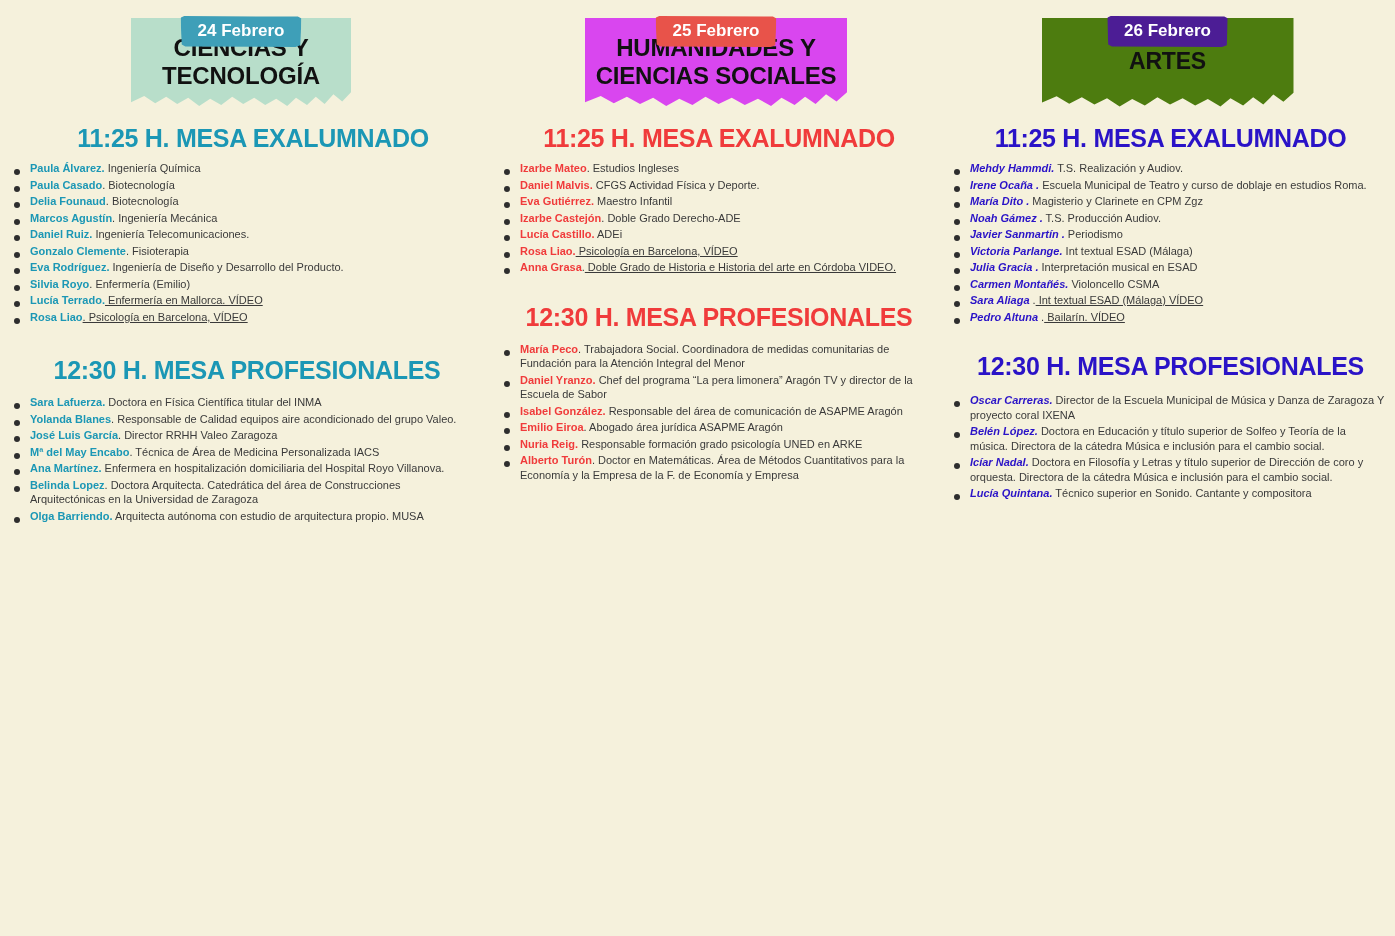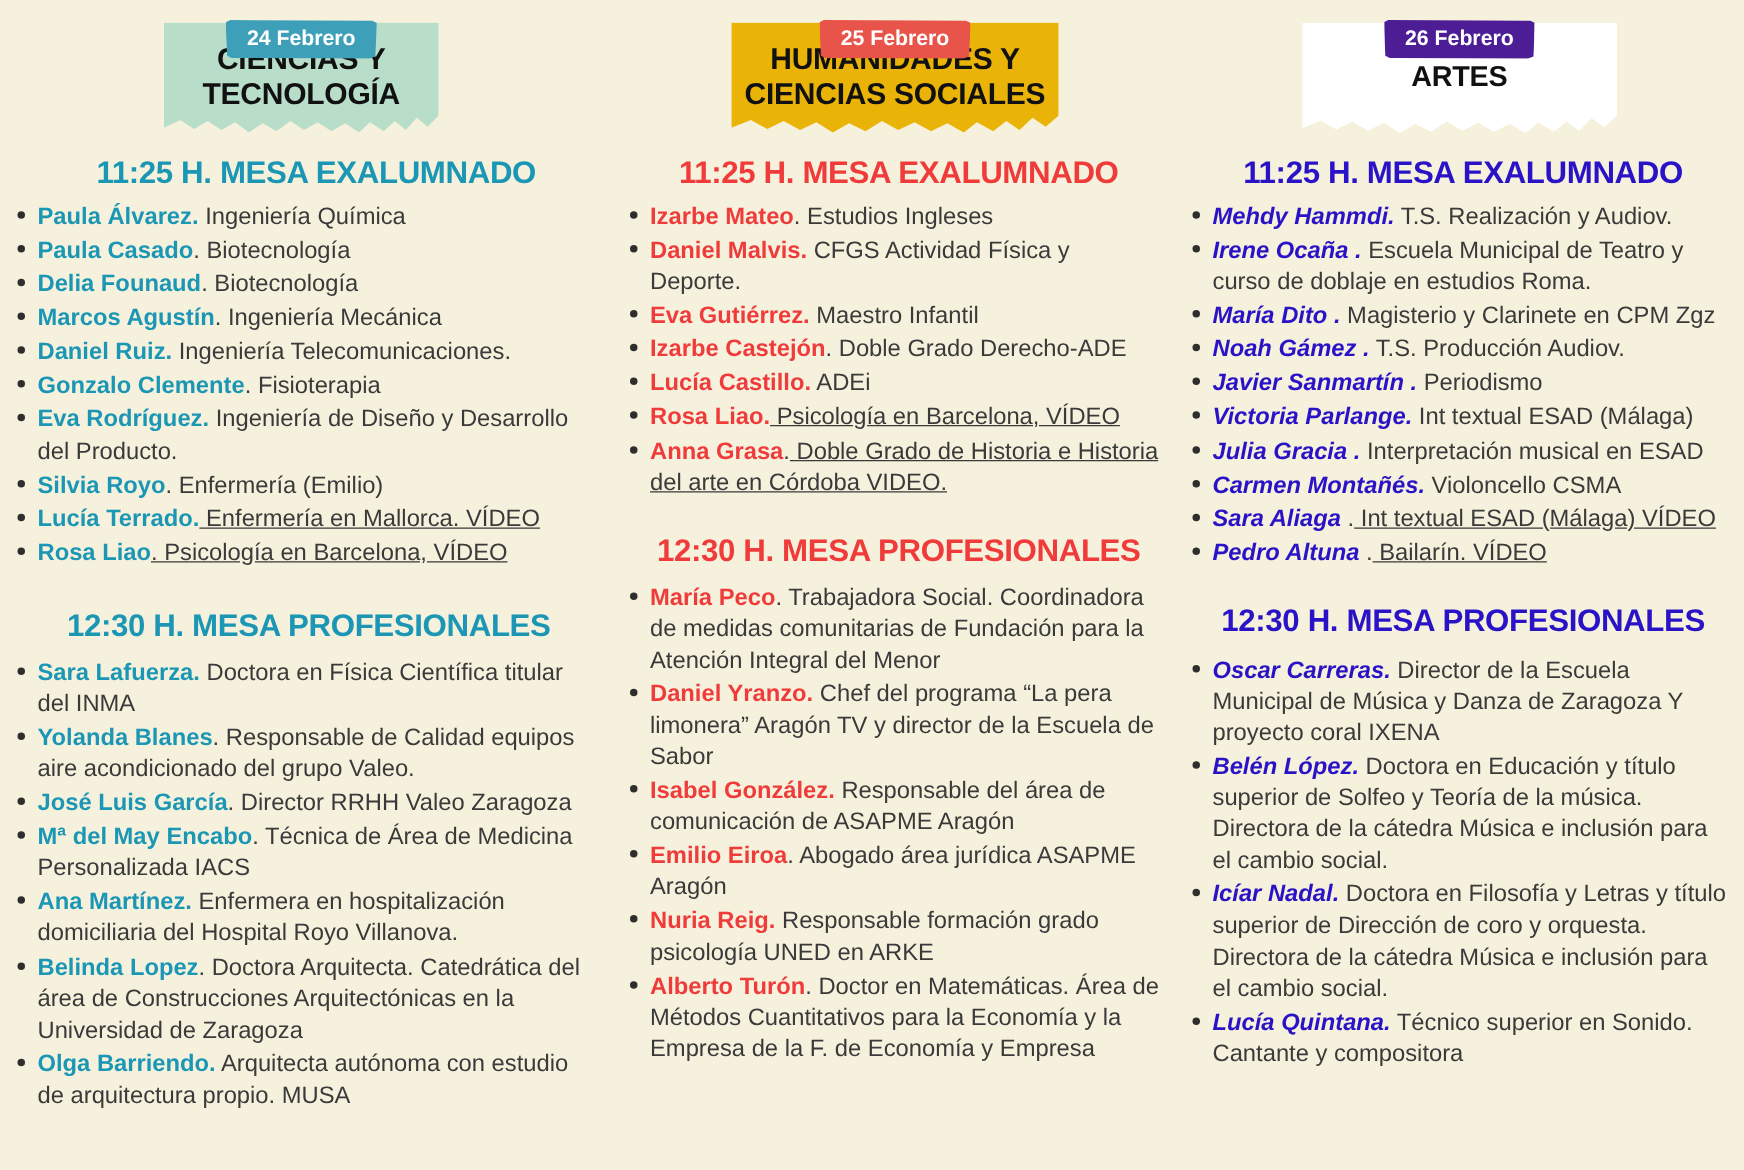--- a/index.html
+++ b/index.html
@@ -34,22 +34,22 @@
     transform:translateX(-50%);
     top:18px;
     width:250px;
     padding:16px 6px 18px 6px;
     box-sizing:border-box;
     text-align:center;
     -webkit-clip-path:polygon(0% 0%,100% 0%,100% 82%,96% 92%,92% 84%,88% 95%,84% 87%,80% 96%,75% 88%,71% 97%,66% 89%,61% 96%,56% 88%,51% 95%,46% 87%,41% 96%,36% 89%,31% 97%,26% 88%,21% 95%,16% 87%,11% 94%,6% 86%,0% 93%);
     clip-path:polygon(0% 0%,100% 0%,100% 82%,96% 92%,92% 84%,88% 95%,84% 87%,80% 96%,75% 88%,71% 97%,66% 89%,61% 96%,56% 88%,51% 95%,46% 87%,41% 96%,36% 89%,31% 97%,26% 88%,21% 95%,16% 87%,11% 94%,6% 86%,0% 93%);
   }
   .panel-1{background:#B8DECA;width:220px;}
-  .panel-2{background:#eab308;width:262px;}
-  .panel-3{background:#ffffff;width:252px;padding-top:30px;padding-bottom:34px;text-align:center;}
+  .panel-2{background:#d946ef;width:262px;}
+  .panel-3{background:#4d7c0f;width:252px;padding-top:30px;padding-bottom:34px;text-align:center;}
 
   .panel-title{
     font-weight:bold;
     font-size:24px;
     line-height:1.18;
     color:#111111;
     letter-spacing:-0.2px;
   }
   .panel-3 .panel-title{font-size:23px;}
 
@@ -93,21 +93,21 @@
 
   ul.people{
     list-style:none;
     margin:0;
     padding:0;
   }
   ul.people li{
     position:relative;
     padding-left:20px;
     margin-bottom:2px;
-    font-size:19px;
+    font-size:11px;
     line-height:1.32;
     color:#3A3A3A;
   }
   ul.people li::before{
     content:"";
     position:absolute;
     left:4px;
     top:8px;
     width:6px;height:6px;
     border-radius:50%;

